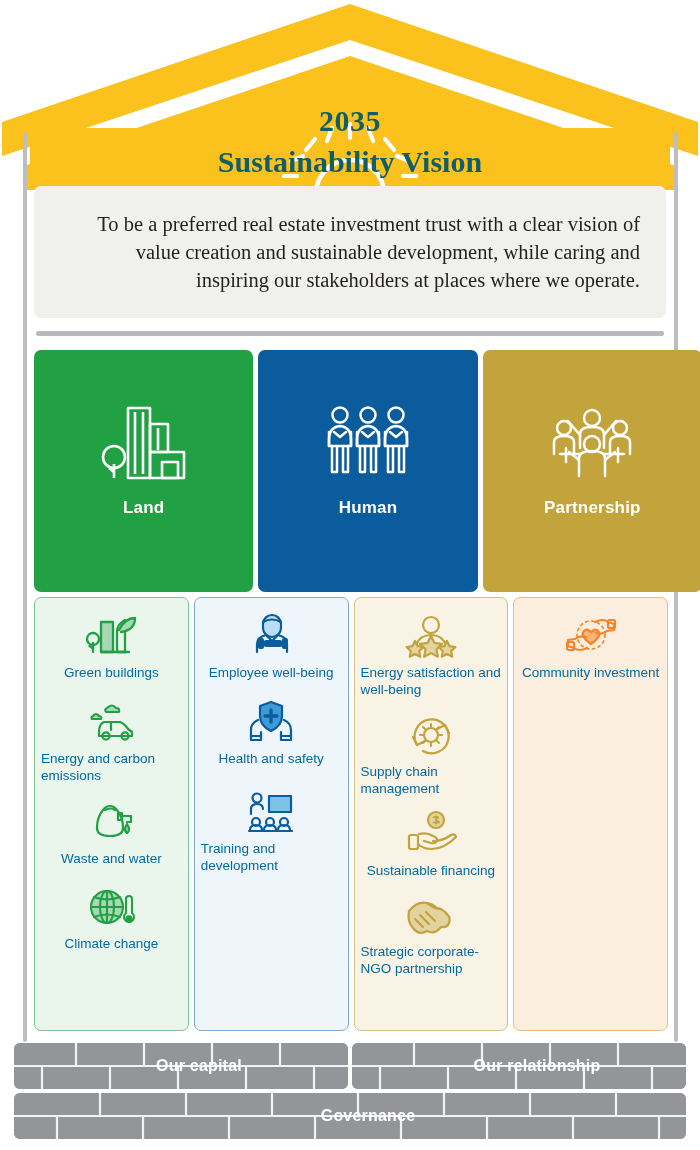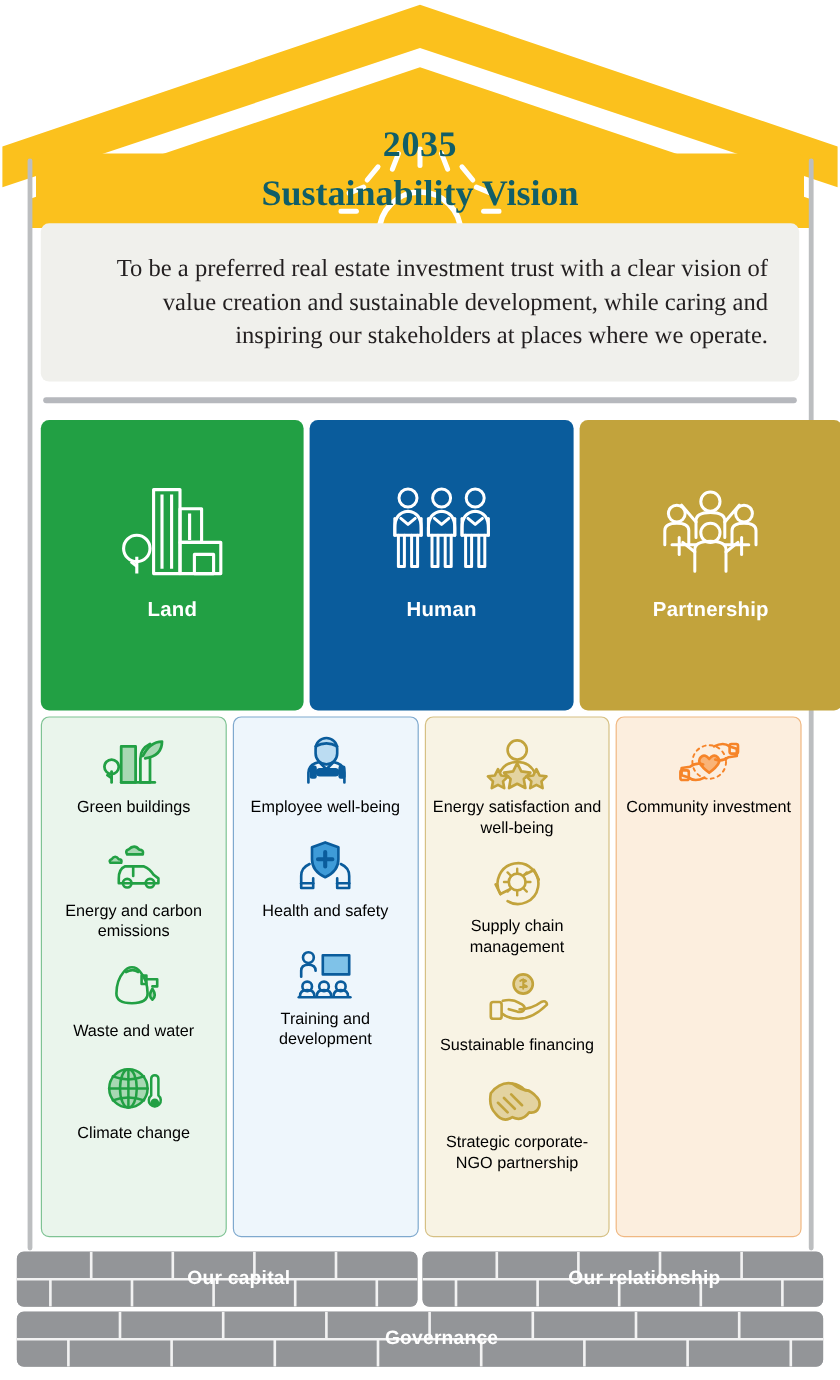--- a/index.html
+++ b/index.html
@@ -78,22 +78,21 @@
   
   .subs { position:absolute; left:34px; top:597px; width:634px; height:434px;
           display:flex; gap:5px; }
   .subcol {
     flex:1; border-radius:7px; border:1px solid; padding:14px 6px 10px;
     display:flex; flex-direction:column; align-items:center;
   }
   .subitem { display:flex; flex-direction:column; align-items:center; width:100%; }
   .subitem-icon { width:52px; height:48px; display:block; }
   .subitem-label {
-    margin-top:5px; font-size:13.5px; line-height:1.25; color:#000000;
-    text-align:center;
+    margin-top:5px; font-size:13.5px; line-height:1.25; color:#0369a1;
   }
 
   
   .foundation { position:absolute; left:14px; top:1043px; width:672px; height:100px; }
   .brick-block {
     position:absolute; background:#939598; border-radius:6px; overflow:hidden;
     display:flex; align-items:center; justify-content:center;padding-left:36px;
   }
   .brick-pattern { position:absolute; inset:0; }
   .brick-text {

